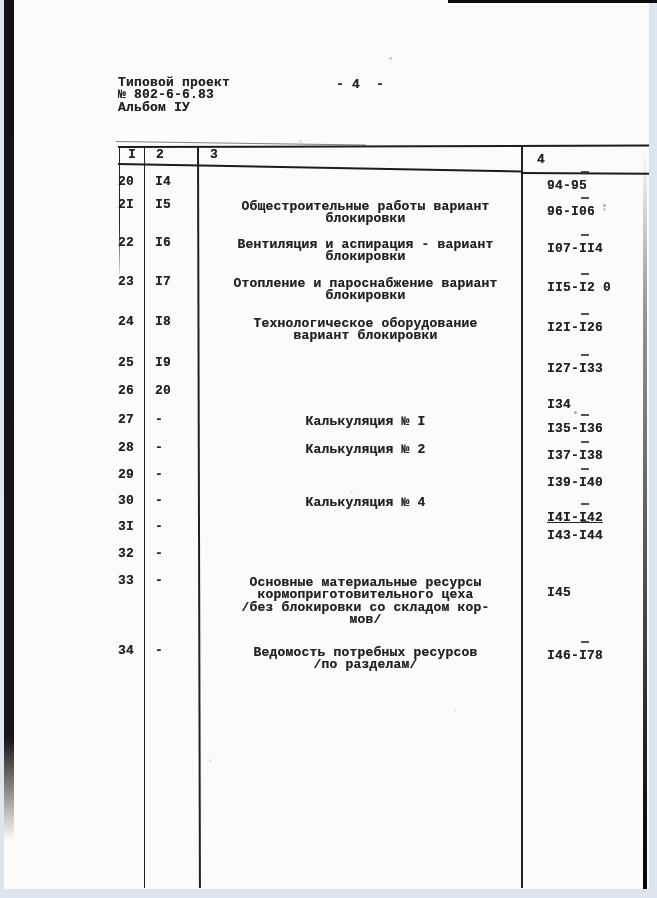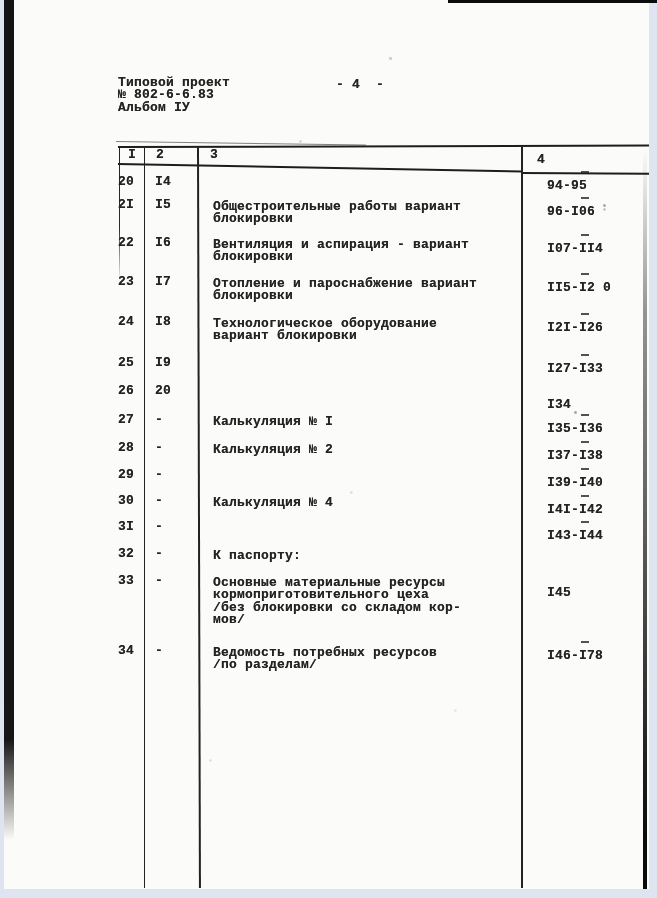--- a/index.html
+++ b/index.html
@@ -56,32 +56,32 @@
   .v-outer{left:118.5px;height:136px;background:linear-gradient(to bottom,#222 0%,#2a2a2a 60%,rgba(40,40,40,0) 100%);}
   .v1{left:143.5px;}
   .v2{left:196.5px;transform:rotate(-.15deg);transform-origin:top center;}
   .v3{left:520.5px;width:2px;}
 
   
   .colh{position:absolute;top:149px;}
   .colh.h1{left:128px;} .colh.h2{left:156px;} .colh.h3{left:210px;} .colh.h4{left:537px;top:154px;}
 
   
-  .row{position:absolute;left:0;width:657px;height:12px;}
+  .row{position:absolute;left:0;width:657px;height:12px;text-align:center;}
   .row span{position:absolute;top:0;}
   .c1{left:118px;} .c2{left:155px;}
   .c3{left:213px;width:305px;top:2px !important;}
   .c4{left:547px;}
   .r0{top:176px;}  .r1{top:199px;}  .r2{top:237px;}  .r3{top:276px;}
   .r4{top:316px;}  .r5{top:357px;}  .r6{top:385px;}  .r7{top:414px;}
   .r8{top:442px;}  .r9{top:469px;}  .r10{top:495px;} .r11{top:521px;}
   .r12{top:548px;} .r13{top:575px;} .r14{top:645px;}
   .r0 .c4{top:4px;}  .r1 .c4{top:7px;}  .r2 .c4{top:6px;}  .r3 .c4{top:6px;}
   .r4 .c4{top:6px;}  .r5 .c4{top:6px;}  .r6 .c4{top:14px;} .r7 .c4{top:9px;}
-  .r8 .c4{top:8px;}  .r9 .c4{top:8px;}  .r10 .c4{top:9px;} .r11 .c4{top:9px;}
+  .r8 .c4{top:8px;}  .r9 .c4{top:8px;}  .r10 .c4{top:17px;text-decoration:underline;} .r11 .c4{top:9px;}
   .r13 .c4{top:12px;} .r14 .c4{top:5px;font-family:Liberation Mono, monospace;}
   
   .ovl .c4::before{
     content:"";position:absolute;top:-9px;left:34px;width:8px;height:1.8px;
     background:rgba(40,40,40,.8);
   }
 </style>
 </head>
 <body>
 
@@ -178,21 +178,20 @@
     <span class="tw c4">I4I-I42</span>
   </div>
   <div class="row r11 ovl">
     <span class="tw c1">3I</span>
     <span class="tw c2">-</span>
     <span class="tw c4">I43-I44</span>
   </div>
   <div class="row r12">
     <span class="tw c1">32</span>
     <span class="tw c2">-</span>
-    <span class="tw c3">К паспорту:</span>
     <span class="tw c4"></span>
   </div>
   <div class="row r13">
     <span class="tw c1">33</span>
     <span class="tw c2">-</span>
     <span class="tw c3">Основные материальные ресурсы
 кормоприготовительного цеха
 /без блокировки со складом кор-
 мов/</span>
     <span class="tw c4">I45</span>

